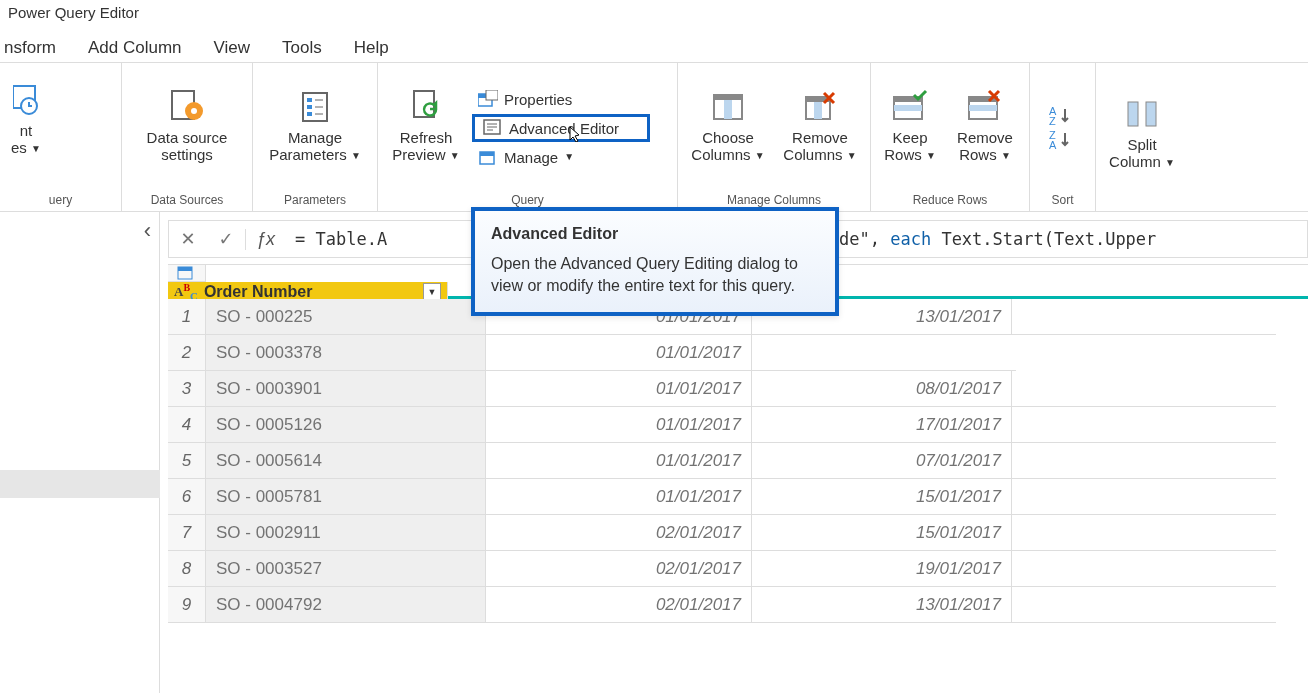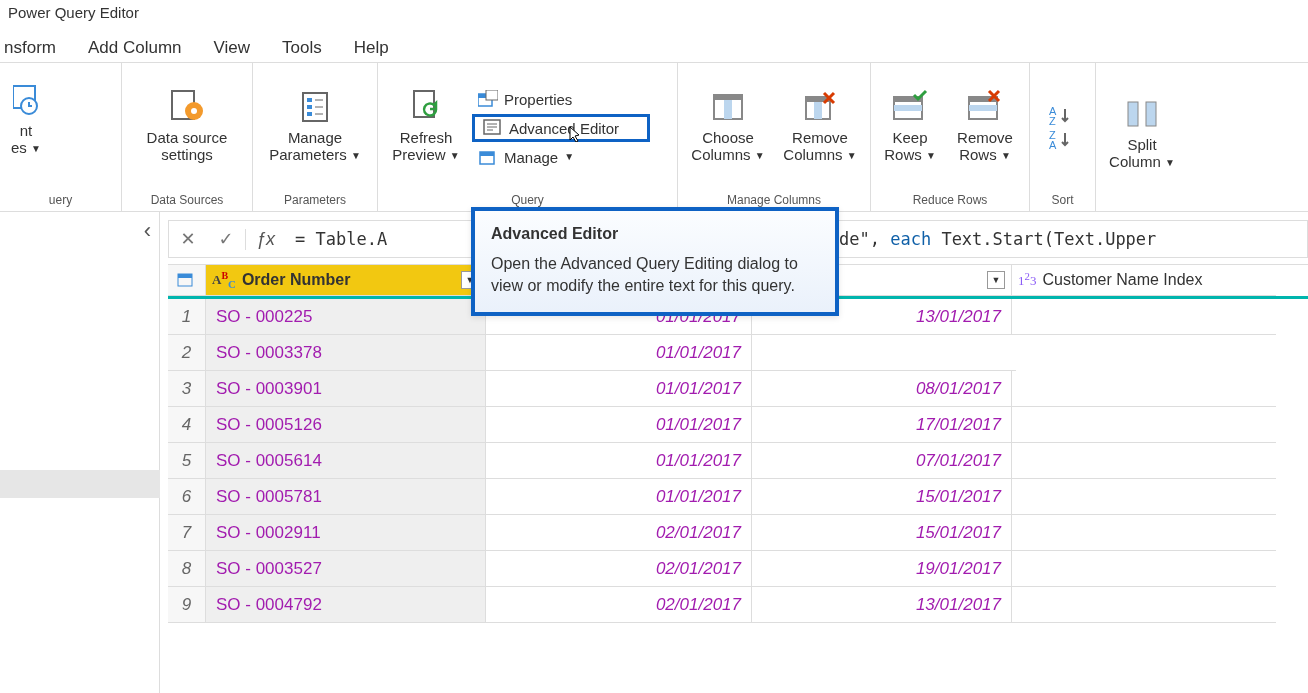--- a/index.html
+++ b/index.html
@@ -33,29 +33,29 @@
   .collapse-btn{align-self:flex-end;padding:6px 8px;font-size:22px;color:#555;}
   .query-item{margin:220px 0 0 0px;width:160px;height:28px;background:#e6e6e6;}
   .main{flex:1;display:flex;flex-direction:column;position:relative;}
   .formula-bar{display:flex;align-items:center;border:1px solid var(--border-light);margin:8px 0 6px 8px;height:38px;}
   .fb-btn{width:38px;text-align:center;font-size:18px;color:#777;}
   .fx{font-style:italic;font-size:18px;color:#555;padding:0 10px;border-left:1px solid var(--border-light);}
   .formula{font-family:Consolas,monospace;font-size:17px;padding-left:10px;white-space:pre;}
   .formula .blue{color:#1060a8;}
   .grid{margin-left:8px;border-top:1px solid var(--border-light);}
   .hdr-row{display:flex;height:34px;}
-  .hdr-row.hline{border-bottom:3px solid var(--teal);}
+  .hdr-row.hline{border-bottom:3px solid var(--teal);flex-direction:column;}
   .rownum-h{width:38px;border-right:1px solid var(--border-light);border-bottom:1px solid var(--border-light);display:flex;align-items:center;justify-content:center;background:#f7f7f7;}
   .col-h{display:flex;align-items:center;border-right:1px solid var(--border-light);border-bottom:1px solid var(--border-light);padding:0 6px;gap:6px;font-size:16px;}
   .col-h.sel{background:var(--hdr-yellow);font-weight:600;}
   .col-h .fill{flex:1;}
   .filter-sq{width:18px;height:18px;border:1px solid #999;display:flex;align-items:center;justify-content:center;font-size:9px;background:#fff;}
   .row{display:flex;height:36px;font-size:17px;}
   .rownum{width:38px;border-right:1px solid var(--border-light);border-bottom:1px solid var(--border-light);display:flex;align-items:center;justify-content:center;background:#f7f7f7;color:#666;font-style:italic;}
-  .cell{border-right:1px solid var(--border-light);border-bottom:1px solid var(--border-light);display:flex;align-items:center;padding:0 10px;color:#a21caf;text-align:right;}
+  .cell{border-right:1px solid var(--border-light);border-bottom:1px solid var(--border-light);display:flex;align-items:center;padding:0 10px;color:#737373;text-align:right;}
   .cell.sel{background:#efefef;}
   .cell.date{justify-content:flex-end;font-style:italic;}
   .tooltip{position:absolute;left:311px;top:-5px;width:368px;border:4px solid var(--highlight);background:linear-gradient(#fbfdff,#eaf1fb);padding:14px 16px 16px 16px;font-size:16px;box-shadow:0 2px 6px rgba(0,0,0,.1);}
   .tooltip .tt-title{font-weight:700;margin-bottom:10px;}
   .tooltip .tt-body{color:#333;line-height:1.35;}
   .abc{font-family:"Segoe UI";font-size:13px;color:#444;}
   .abc sup{color:#c00;font-size:10px;}
   .n123{font-family:"Segoe UI";font-size:13px;color:#8b5cf6;}
 </style>
 </head>

